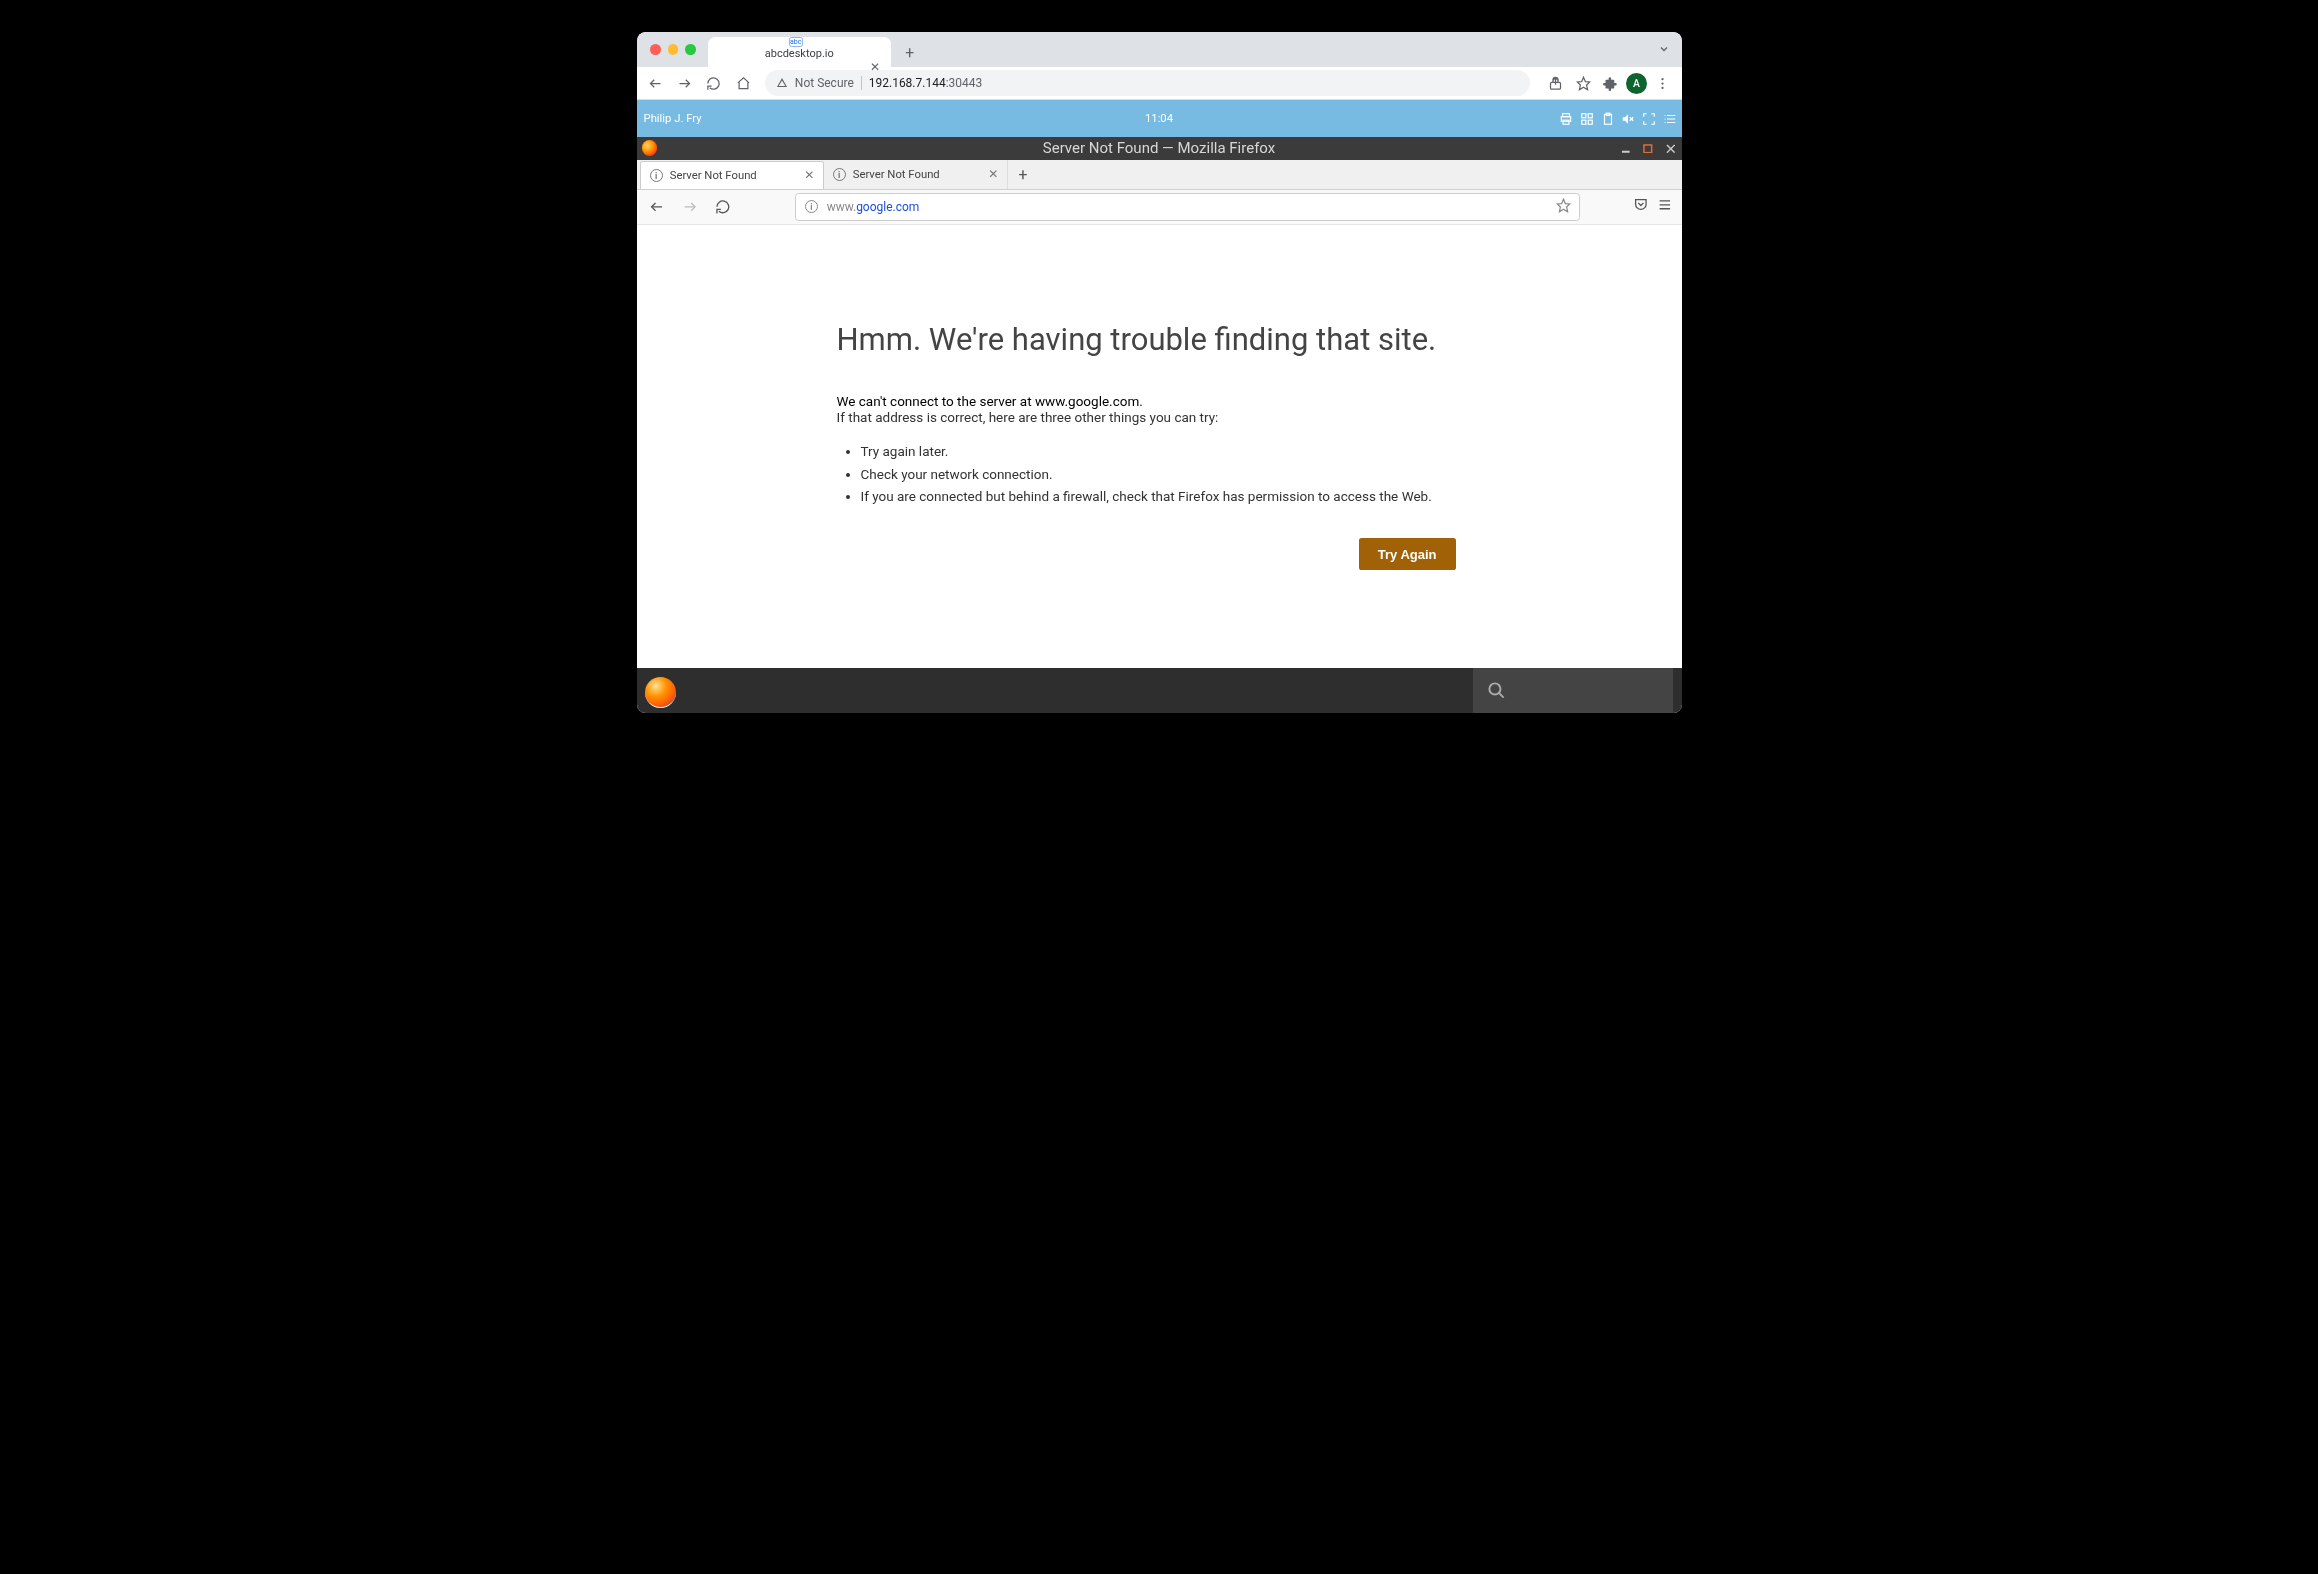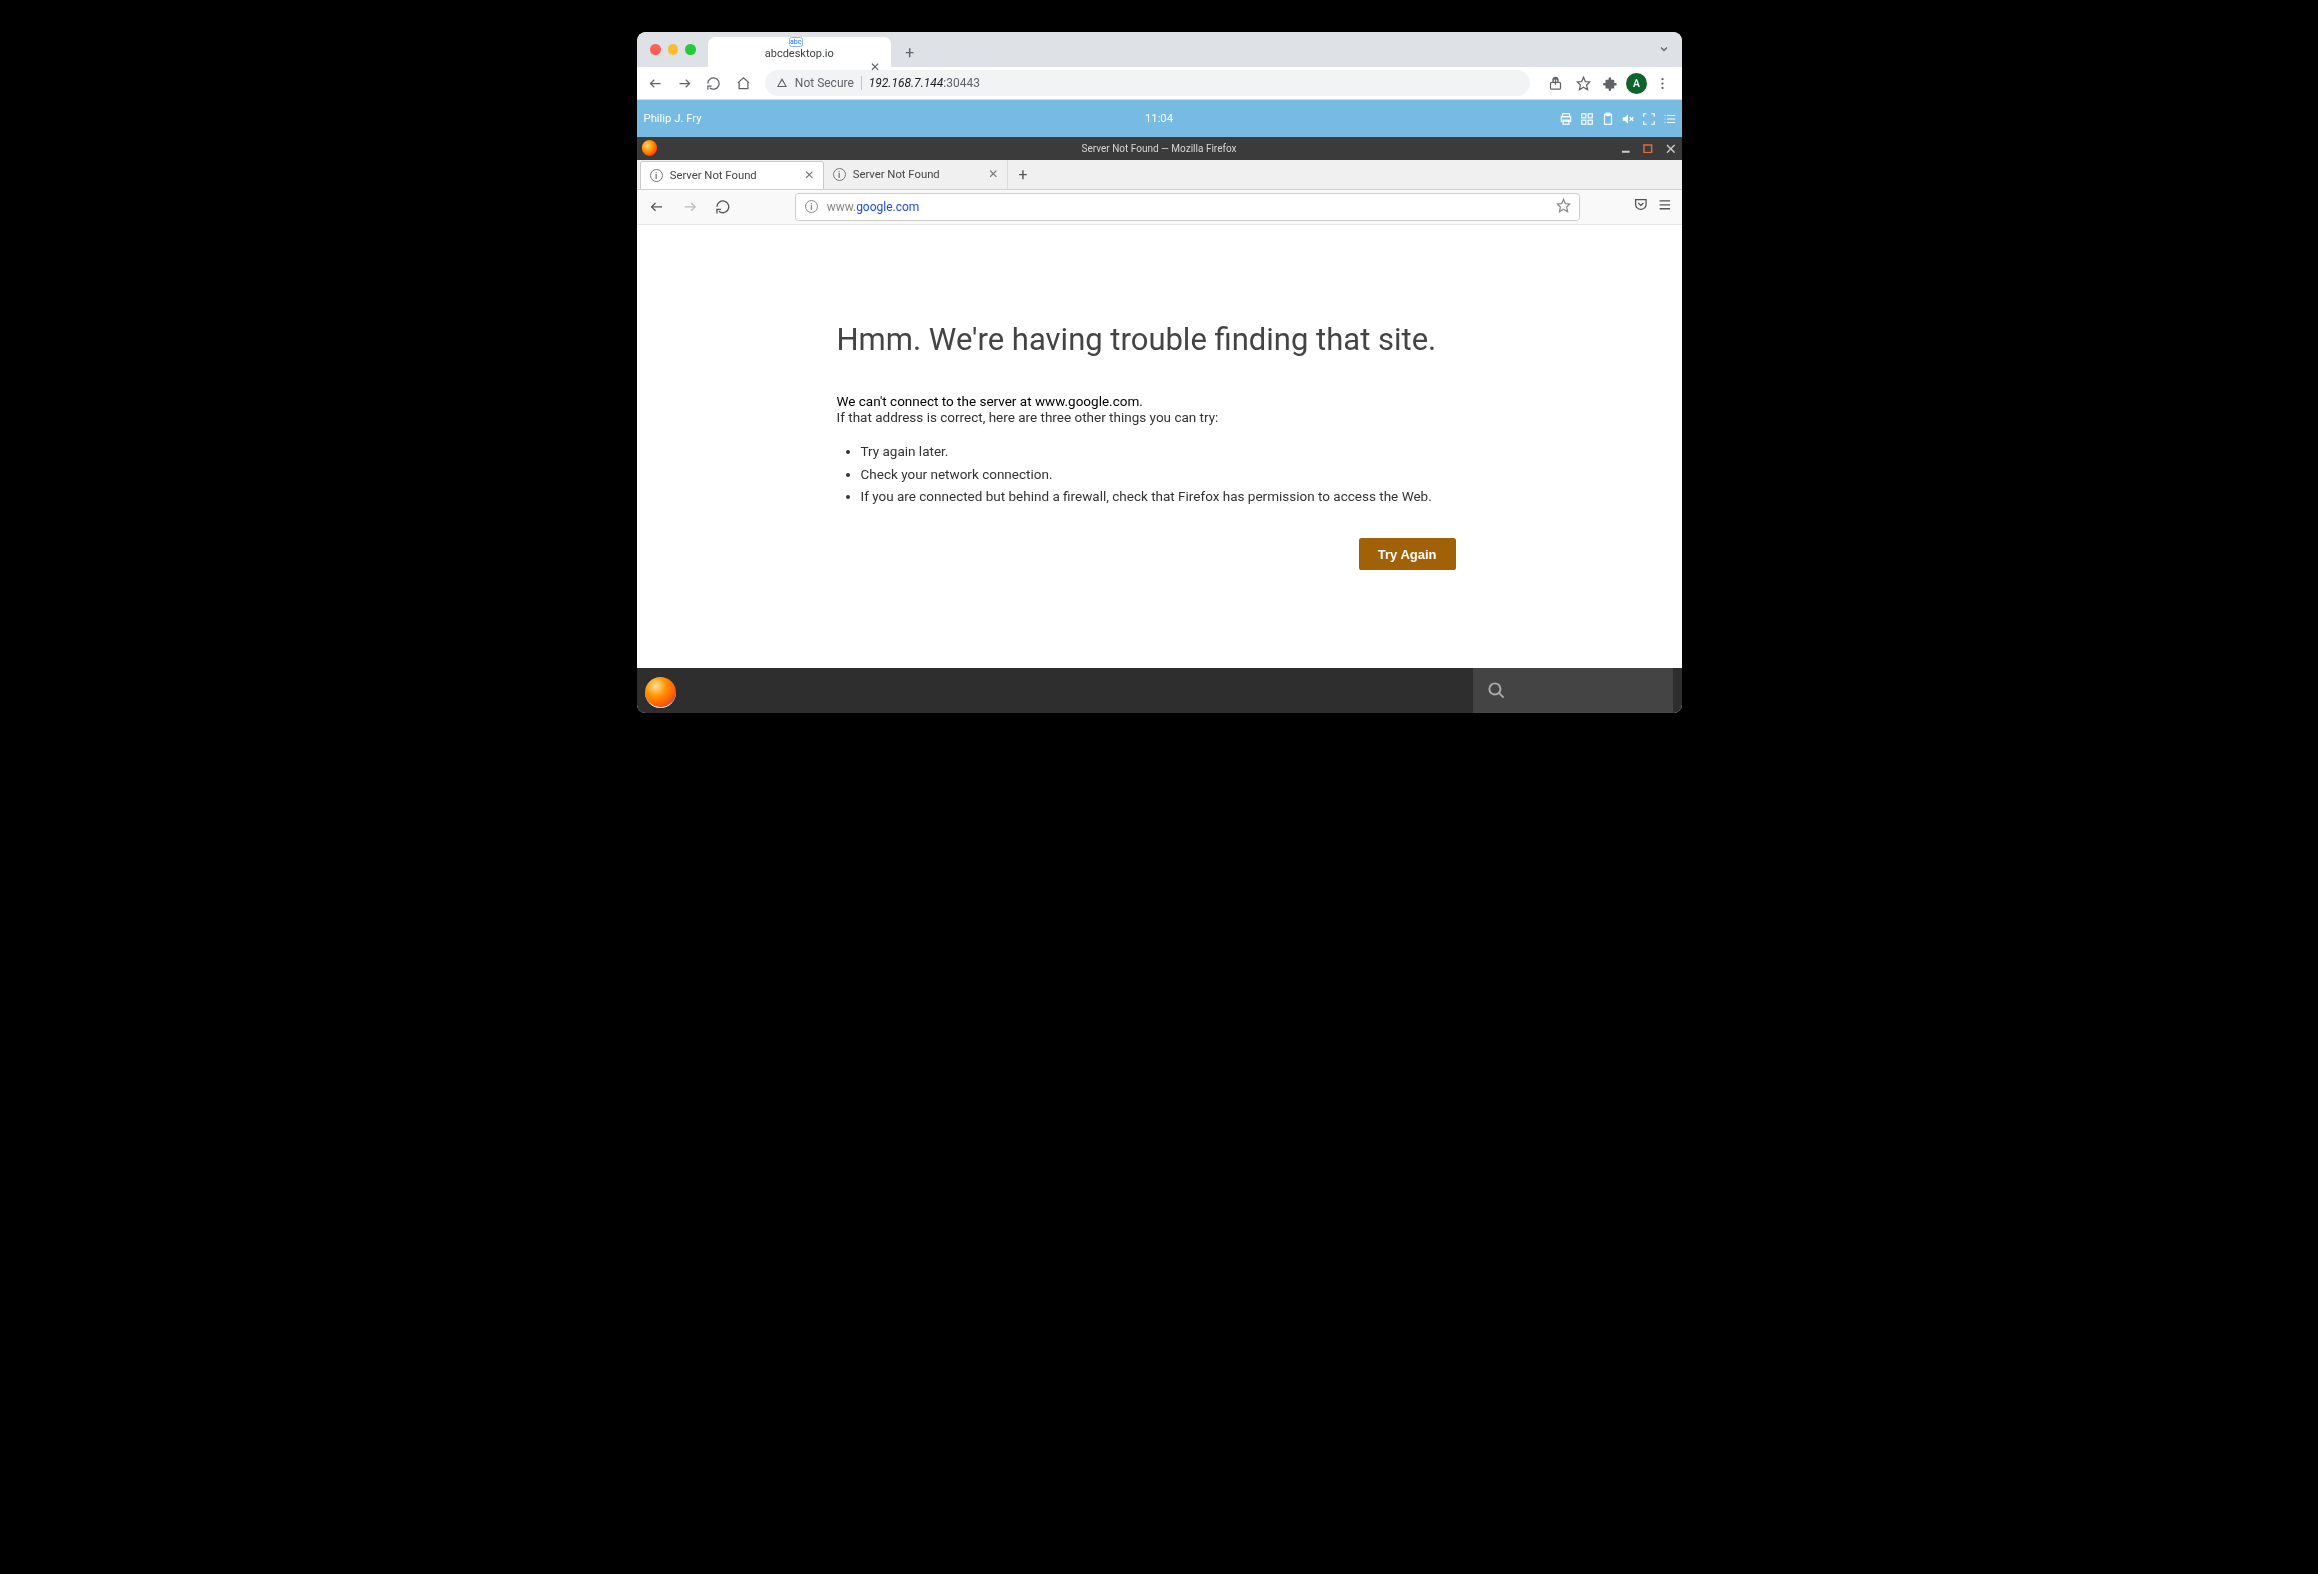--- a/index.html
+++ b/index.html
@@ -119,21 +119,21 @@
     align-items: center;
     padding: 0 10.4px;
     font-size: 12px;
     color: #202124;
     gap: 7px;
     margin: 0 5.2px;
   }
   .chrome-omnibox .ns-icon { color: #5f6368; display:flex; align-items:center; }
   .chrome-omnibox .ns-label { color: #5f6368; }
   .chrome-omnibox .divider { width:0.9px; height:14px; background:#c0c3c7; }
-  .chrome-omnibox .ip-bold { color: #202124; font-style: italic; }
+  .chrome-omnibox .ip-bold { color: #202124; }
   .chrome-omnibox .ip-rest { color: #5f6368; }
   .chrome-right { display:flex; align-items:center; gap:3.5px; margin-left:3.5px; }
   .avatar-circle {
     width: 21px; height: 21px; border-radius: 50%;
     background: #0d652d;
     color: #fff;
     display:flex;align-items:center;justify-content:center;
     font-size: 10.4px; font-weight: 500;
   }
   
@@ -152,21 +152,21 @@
   .abc-bar .tray { margin-left:auto; display:flex; gap:5.2px; align-items:center; }
   .abc-bar .tray-icon { width:15.7px;height:15.7px;display:flex;align-items:center;justify-content:center; }
   .abc-bar svg { stroke:#fff; fill:none; }
   
   .ff-titlebar {
     height: 22.6px;
     background: #3b3b3b;
     color: #d7d7d7;
     display:flex;
     align-items:center;
-    font-size: 10px;
+    font-size: 15px;
     padding: 0 5.2px;
     position: relative;
   }
   .ff-titlebar .ff-logo {
     width:15.7px;height:15.7px;border-radius:50%;
     background: radial-gradient(circle at 35% 35%, #ffd56b 0%, #ff9500 40%, #ff3b00 75%, #b5007f 100%);
     margin-right:7px;
   }
   .ff-titlebar .title { position:absolute; left:50%; transform:translateX(-50%); }
   .ff-titlebar .winbtns { margin-left:auto; display:flex; gap:10.4px; }

